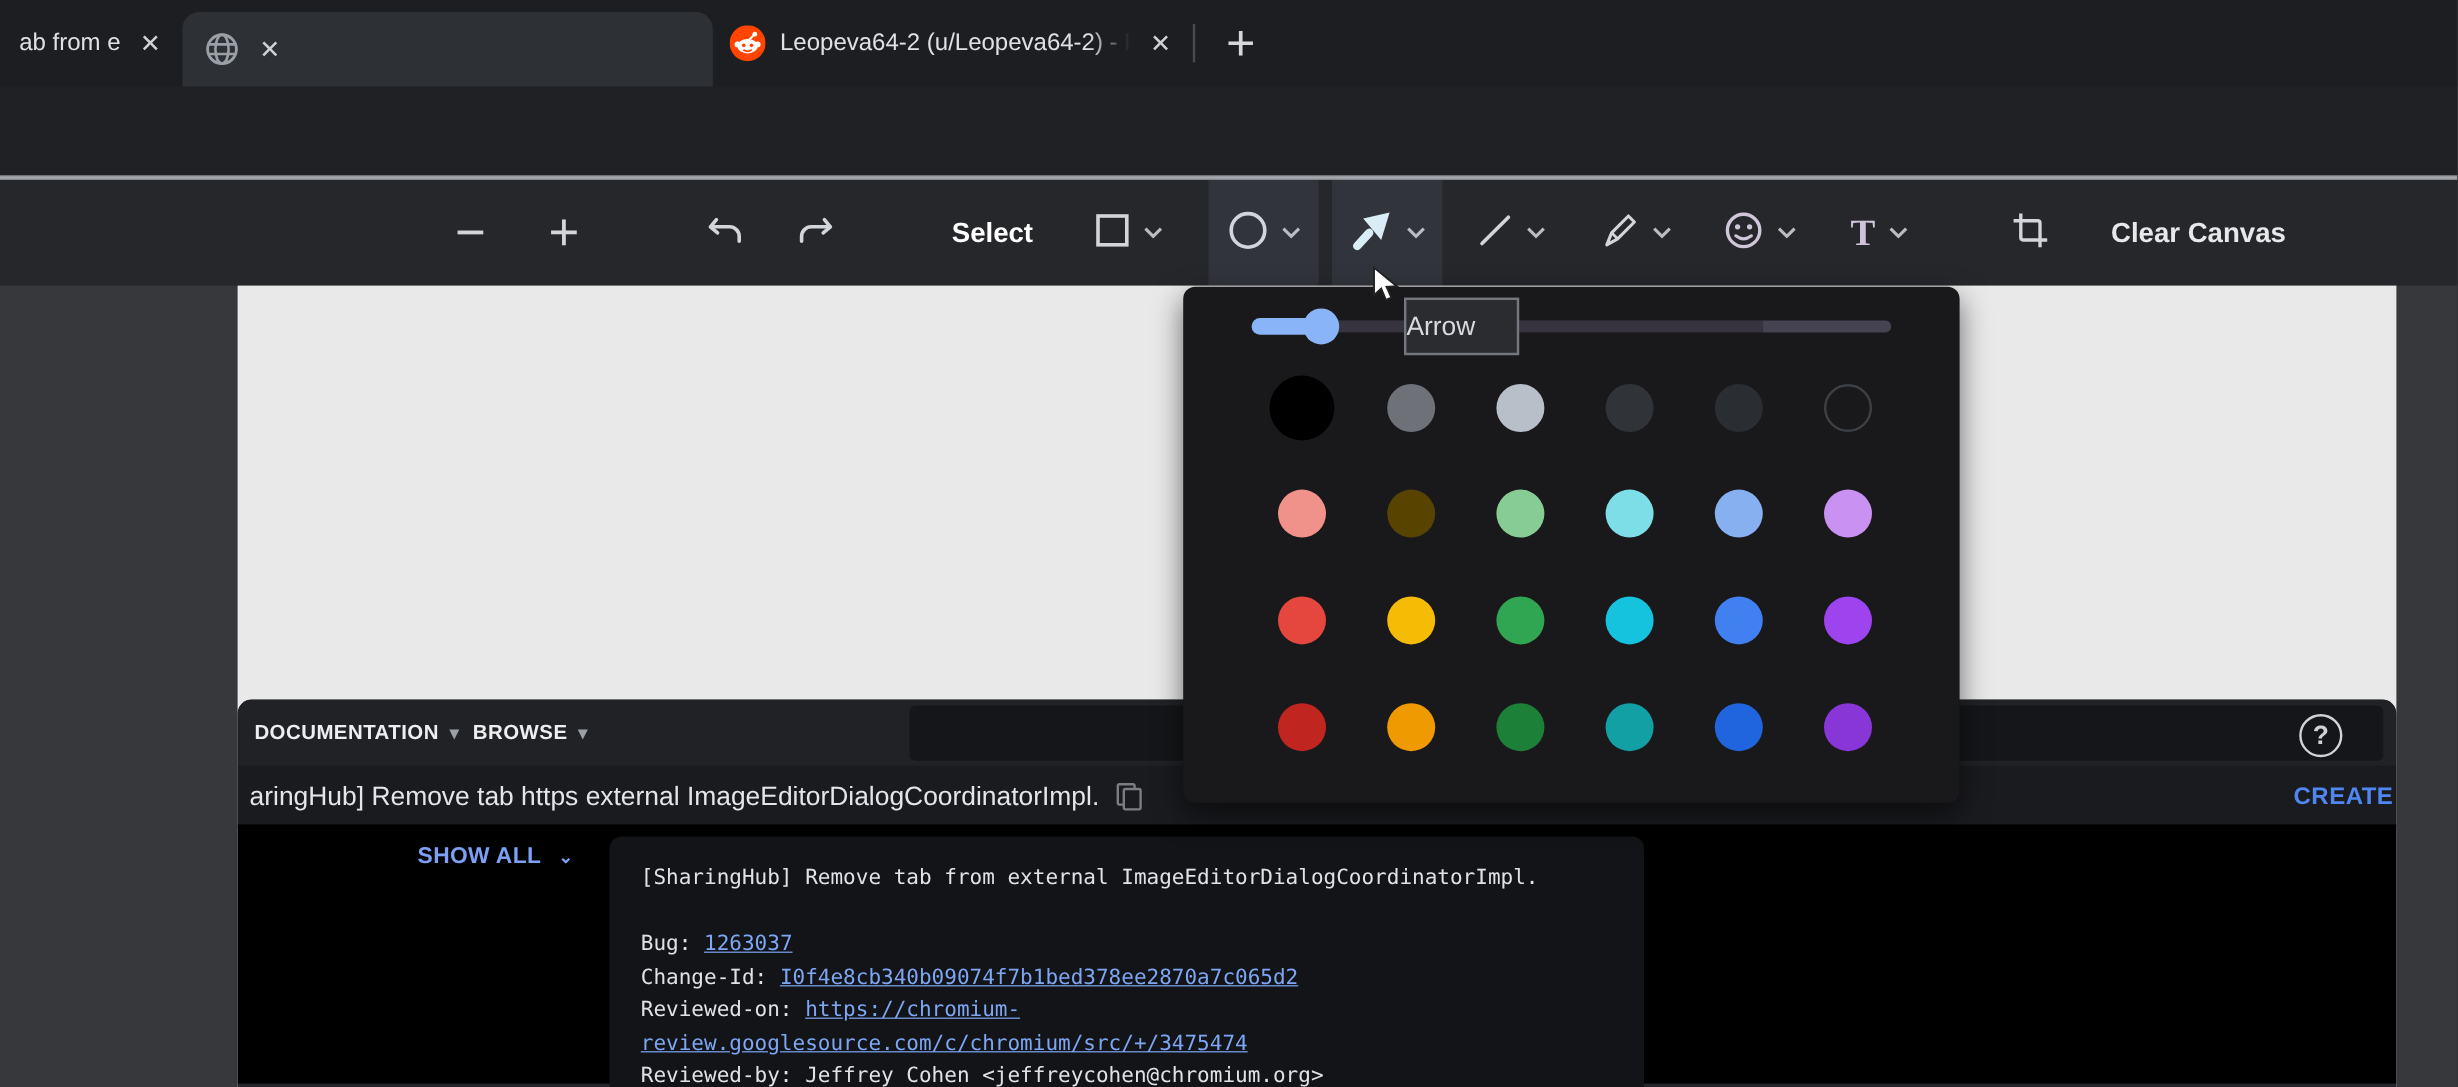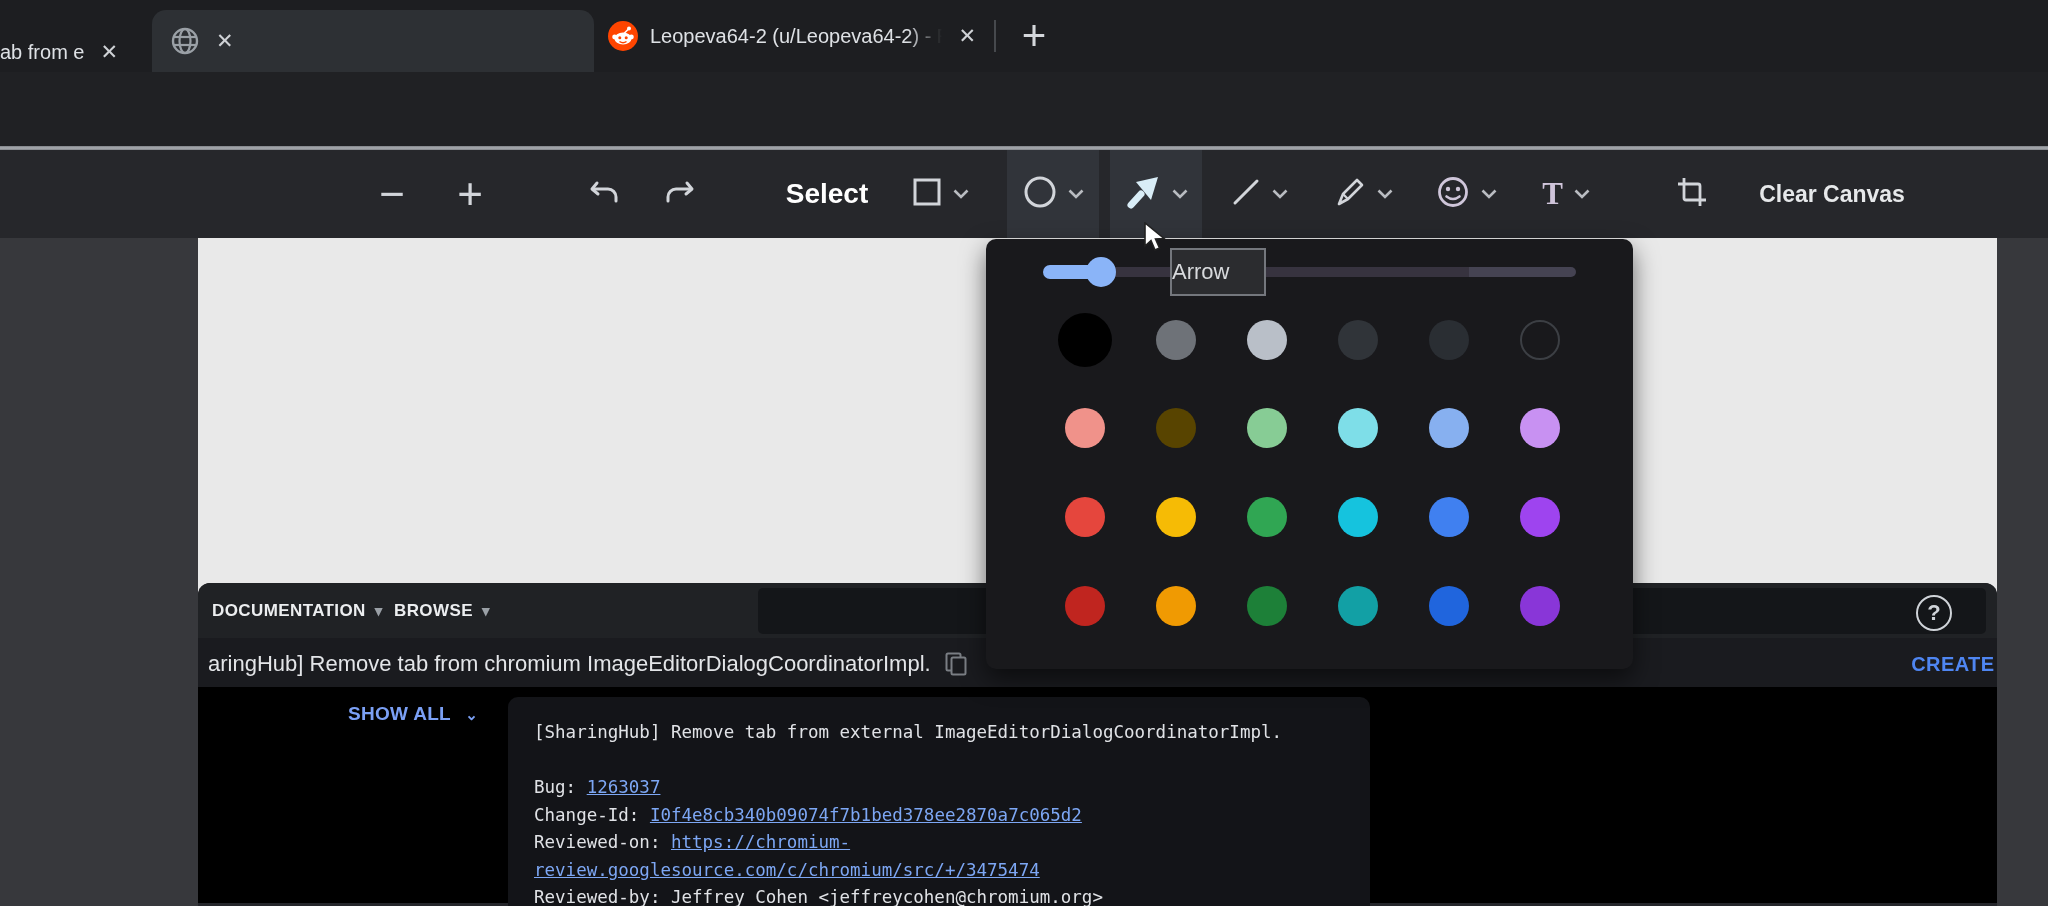--- a/index.html
+++ b/index.html
@@ -2,21 +2,21 @@
 <html><head>
 <meta charset="utf-8">
 <style>
   html,body{margin:0;padding:0;background:#202124}
   #screen{position:relative;width:2048px;height:906px;overflow:hidden;
           font-family:"Liberation Sans",sans-serif;background:#202124}
 
   
   #tabbar{position:absolute;left:0;top:0;width:2048px;height:72px;background:#1d1e21}
   .tab{position:absolute;display:flex;align-items:center;color:#dee1e5;font-size:20px;box-sizing:border-box}
-  #tab-partial{left:0;top:16px;height:72px;width:150px;padding-left:0}
+  #tab-partial{left:0;top:0;height:72px;width:150px;padding-left:16px}
   #tab-partial .tab-label{white-space:nowrap;overflow:hidden}
   .tab-close{color:#cfd2d6;font-size:21px;margin-left:16px;flex:0 0 auto;cursor:default}
   #tab-active{left:152px;top:10px;width:442px;height:62px;background:#2d3034;border-radius:14px 14px 0 0;padding:0 18px}
   #tab-active .tab-label{flex:1;margin-left:14px;white-space:nowrap;overflow:hidden}
   #tab-reddit{left:604px;top:0;height:72px;width:376px;padding:0 4px}
   #tab-reddit .tab-label{flex:1;margin-left:12px;white-space:nowrap;overflow:hidden;
      -webkit-mask-image:linear-gradient(90deg,#000 88%,transparent);mask-image:linear-gradient(90deg,#000 88%,transparent)}
   #tab-separator{position:absolute;left:994px;top:20px;width:2px;height:32px;background:#46494d}
   #newtab-btn{position:absolute;left:1008px;top:8px;width:52px;height:56px;display:flex;align-items:center;justify-content:center;
      color:#d4d7db;font-size:42px;font-weight:300}
@@ -30,21 +30,21 @@
   #url-host{color:#eceef1;font-size:26px;font-weight:700}
   #toolbar-separator{position:absolute;left:0;top:146px;width:2048px;height:4px;
      background:linear-gradient(#7f8287,#aaadb2,#7f8287)}
 
   
   #toolbar{position:absolute;left:0;top:150px;width:2048px;height:88px;background:#26272b}
   .tbtn{position:absolute;top:0;height:88px;display:flex;align-items:center;justify-content:center;color:#d2d5da}
   .tbtn.hl{background:#31343a}
   .chev{margin-left:11px;display:flex}
   .glyph-thin{font-size:44px;font-weight:300;line-height:1}
-  #select-label{font-size:28px;font-weight:600;color:#fff}
+  #select-label{font-size:23px;font-weight:600;color:#fff}
   #text-tool-glyph{font-size:31px;font-weight:700;color:#cfc4da;font-family:"Liberation Serif",serif}
   #clear-canvas-label{font-size:23px;font-weight:600;color:#e6e8ea}
 
   
   #editor-area{position:absolute;left:0;top:238px;width:2048px;height:668px;background:#37383c}
   #canvas{position:absolute;left:198px;top:0;width:1799px;height:668px;background:#e9e9e9}
 
   
   #gerrit{position:absolute;left:0;top:345px;width:1799px;height:323px;background:#25262b;
           border-radius:12px 12px 0 0;overflow:hidden}
@@ -259,21 +259,21 @@
             <span>DOCUMENTATION</span>
             <span class="nav-caret">▾</span>
           </div>
           <div class="nav-link" id="browse-link">
             <span>BROWSE</span>
             <span class="nav-caret">▾</span>
           </div>
         </div>
 
         <div id="gerrit-band2">
-          <span id="gerrit-title">aringHub] Remove tab from chromium ImageEditorDialogCoordinatorImpl.</span>
+          <span id="gerrit-title">aringHub] Remove tab https external ImageEditorDialogCoordinatorImpl.</span>
           <span id="copy-icon">
               <svg width="22" height="24" viewBox="0 0 22 24">
                 <rect x="1.5" y="1.5" width="14" height="17" rx="1.5" fill="none" stroke="#9aa0a6" stroke-width="2"></rect>
                 <rect x="6.5" y="5.5" width="14" height="17" rx="1.5" fill="#1a1b1f" stroke="#9aa0a6" stroke-width="2"></rect>
               </svg>
             </span>
           <span id="create-link">CREATE F</span>
         </div>
 
         <div id="gerrit-band3">

